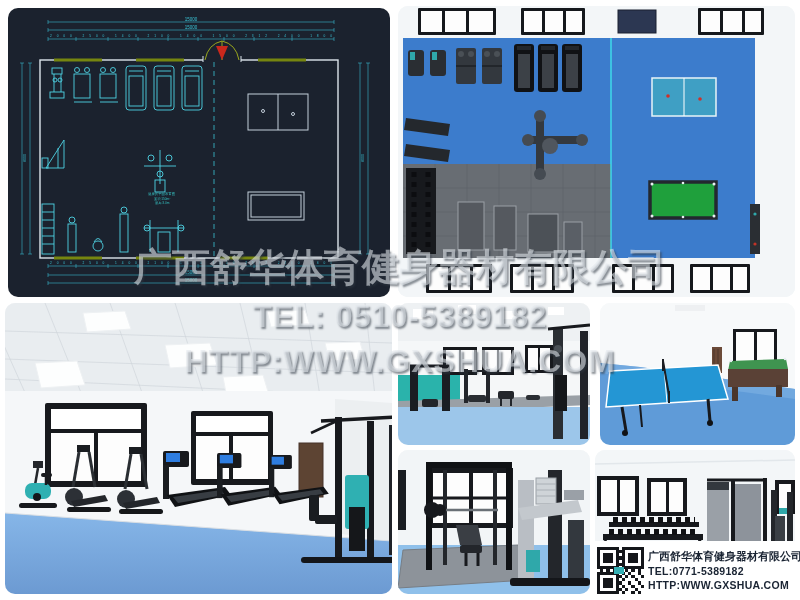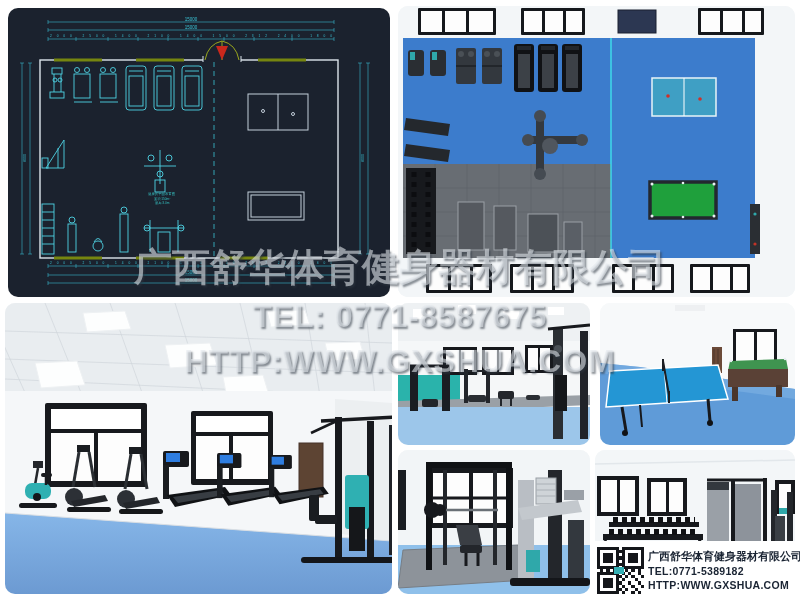--- a/index.html
+++ b/index.html
@@ -549,21 +549,21 @@
       <g>
         <rect x="176" y="40" width="6" height="56" fill="#23262b"></rect>
           <rect x="192" y="42" width="6" height="54" fill="#23262b"></rect>
         <rect x="180" y="66" width="10" height="28" fill="#3a3f45"></rect>
           <rect x="184" y="58" width="8" height="6" fill="#2fa8aa"></rect>
       </g>
     </svg>
   </div>
 
   <div class="wm" id="wm-company">广西舒华体育健身器材有限公司</div>
-  <div class="wm" id="wm-tel">TEL: 0771-8587675</div>
+  <div class="wm" id="wm-tel">TEL: 0510-5389182</div>
   <div class="wm" id="wm-url">HTTP:WWW.GXSHUA.COM</div>
 
   <div id="info-box">
     <svg class="qr" viewBox="0 0 15 15" shape-rendering="crispEdges">
       <rect x="0" y="0" width="15" height="15" fill="#ffffff"></rect>
       <rect x="0" y="0" width="7" height="7" fill="#14161a"></rect>
         <rect x="1" y="1" width="5" height="5" fill="#ffffff"></rect>
         <rect x="2" y="2" width="3" height="3" fill="#14161a"></rect>
       <rect x="8" y="0" width="7" height="7" fill="#14161a"></rect>
         <rect x="9" y="1" width="5" height="5" fill="#ffffff"></rect>

